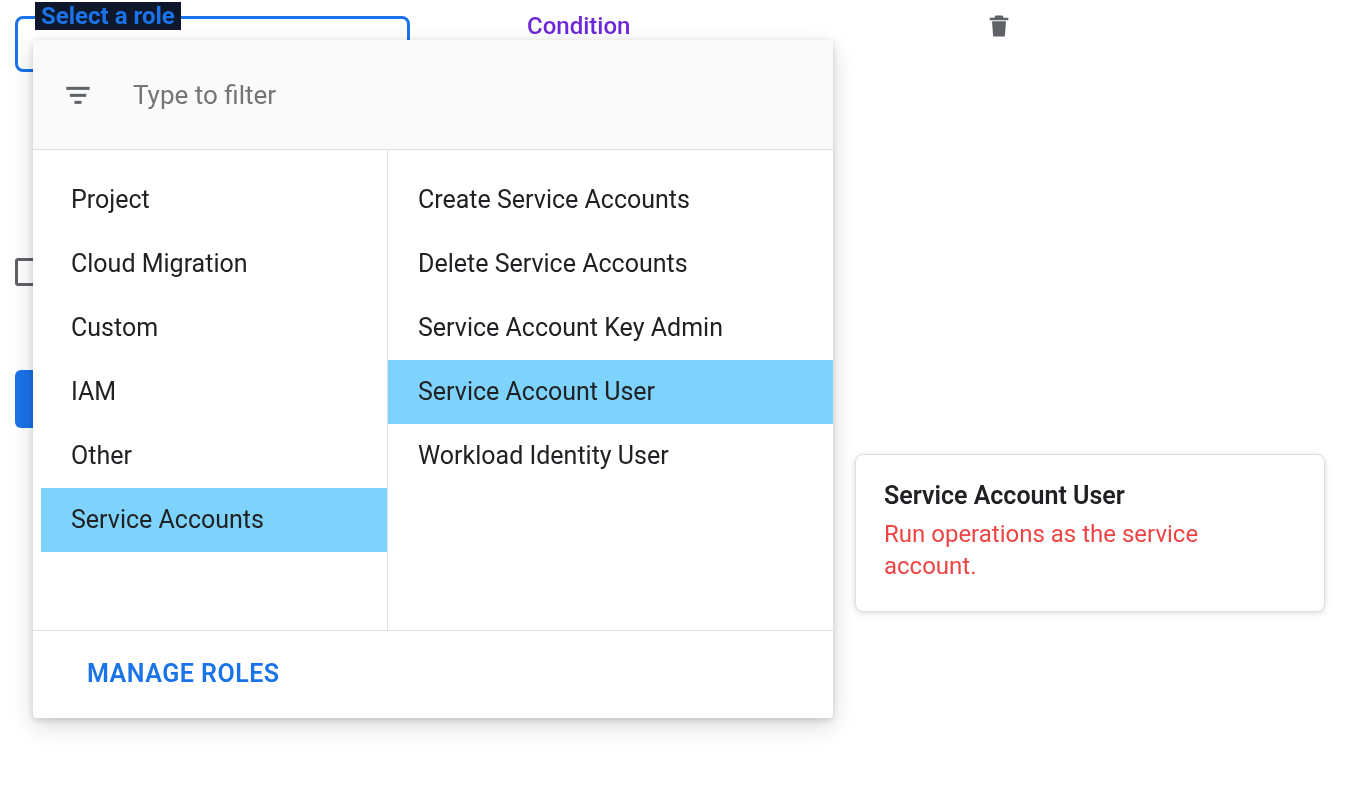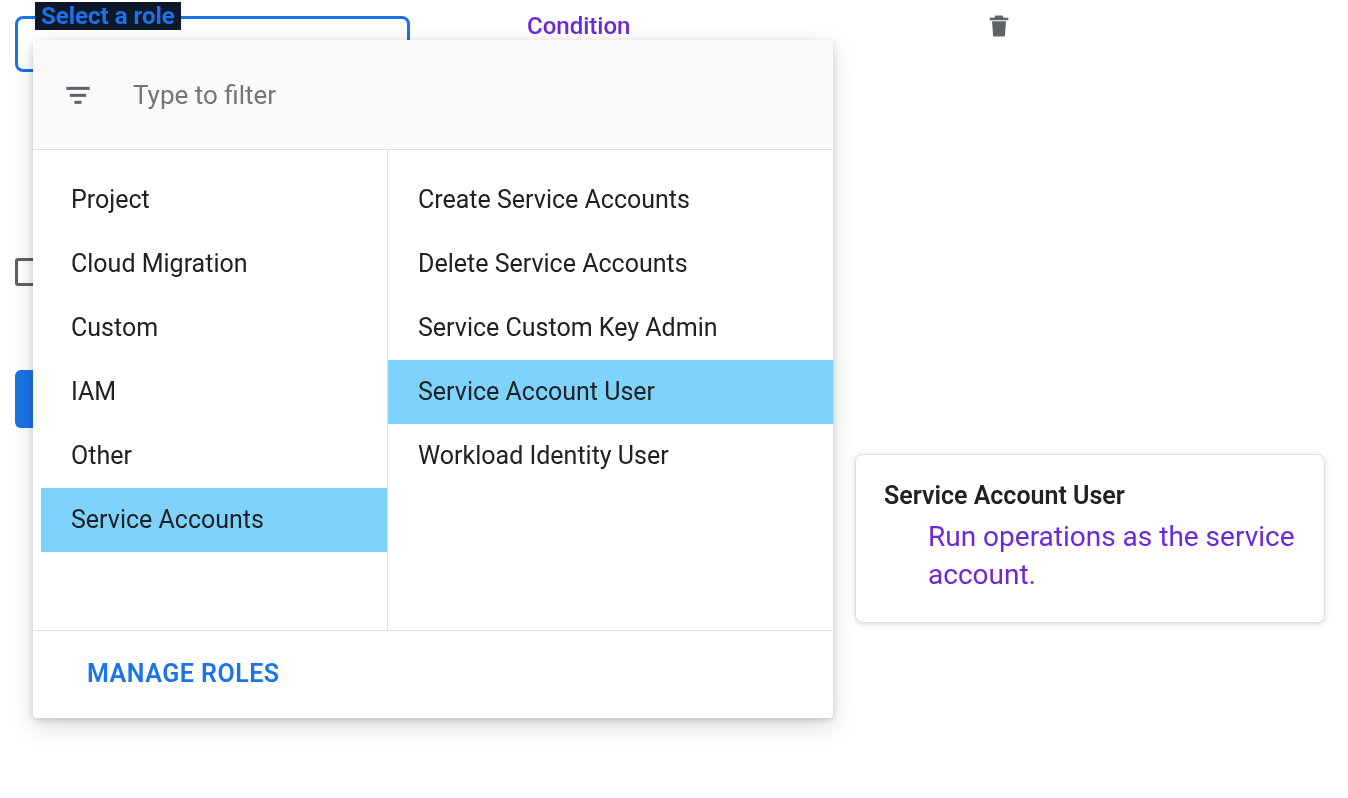--- a/index.html
+++ b/index.html
@@ -174,24 +174,23 @@
     padding: 26px 28px 28px;
     z-index: 1;
   }
   .tooltip-title {
     font-size: 25px;
     font-weight: 600;
     color: #202124;
     margin-bottom: 8px;
   }
   .tooltip-desc {
-    font-size: 28px;
-    color: #6d28d9;
+    font-size: 24px;
+    color: #ef4444;
     line-height: 1.35;
-    margin-left: 44px;
   }
 </style>
 </head>
 <body>
 
 <div class="role-outline"></div>
 <div class="select-label">Select a role</div>
 <div class="condition-label">Condition</div>
 
 <div class="trash-wrap">
@@ -220,21 +219,21 @@
       <div class="item">Project</div>
       <div class="item">Cloud Migration</div>
       <div class="item">Custom</div>
       <div class="item">IAM</div>
       <div class="item">Other</div>
       <div class="item selected">Service Accounts</div>
     </div>
     <div class="col col-right">
       <div class="item">Create Service Accounts</div>
       <div class="item">Delete Service Accounts</div>
-      <div class="item">Service Custom Key Admin</div>
+      <div class="item">Service Account Key Admin</div>
       <div class="item selected">Service Account User</div>
       <div class="item">Workload Identity User</div>
     </div>
   </div>
 
   <div class="footer">
     <span class="manage-link">MANAGE ROLES</span>
   </div>
 </div>
 

